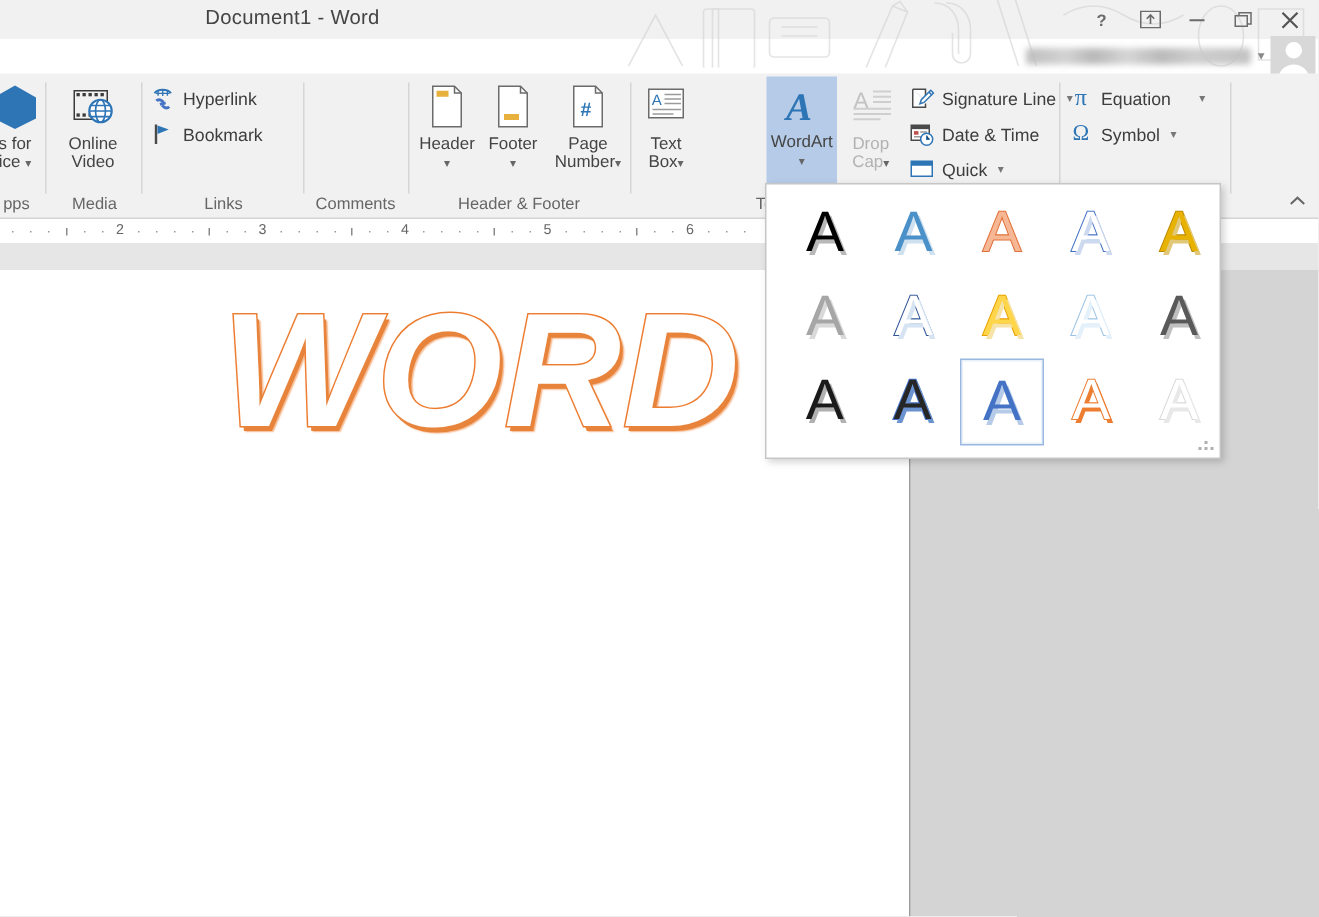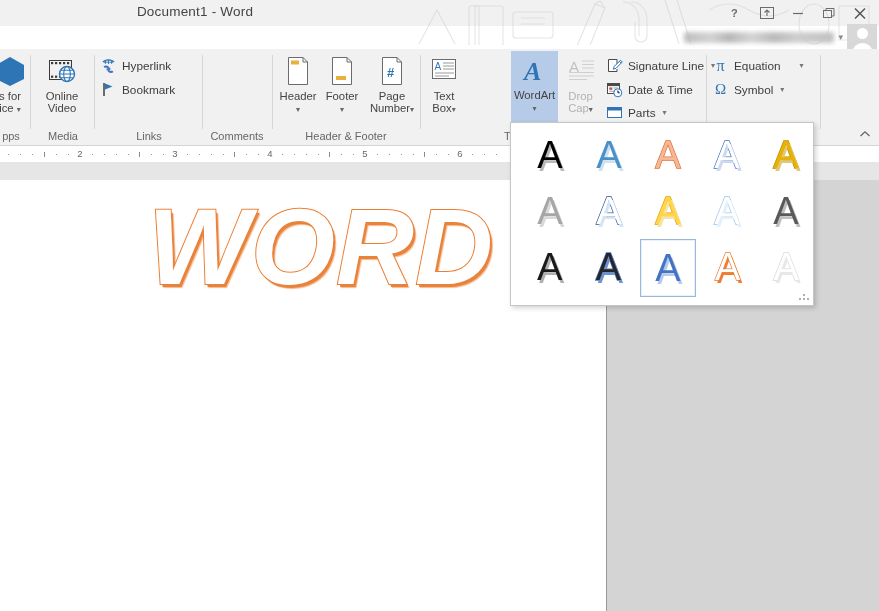--- a/index.html
+++ b/index.html
@@ -320,21 +320,21 @@
       </span>
       <span class="slbl">Date &amp; Time</span>
     </div>
     <div class="smallbtn" style="left:606px;top:53px">
       <span class="sico">
         <svg width="17" height="17" viewBox="0 0 17 17">
           <rect x="1.5" y="3.5" width="14" height="10" fill="#fff" stroke="#2E75B6"></rect>
           <rect x="1.5" y="3.5" width="14" height="3" fill="#2E75B6"></rect>
         </svg>
       </span>
-      <span class="slbl">Parts</span>
+      <span class="slbl">Quick</span>
       <span class="scar">▾</span>
     </div>
     <div class="glabel" style="left:422px;width:184px">Text</div>
     <div class="rsep" style="left:706px"></div>
 
     <div class="smallbtn" style="left:712px;top:6px">
       <span class="sico">
         <span style="font-family:'Liberation Serif',serif;font-size:16px;color:#2E75B6;">π</span>
       </span>
       <span class="slbl">Equation</span>

